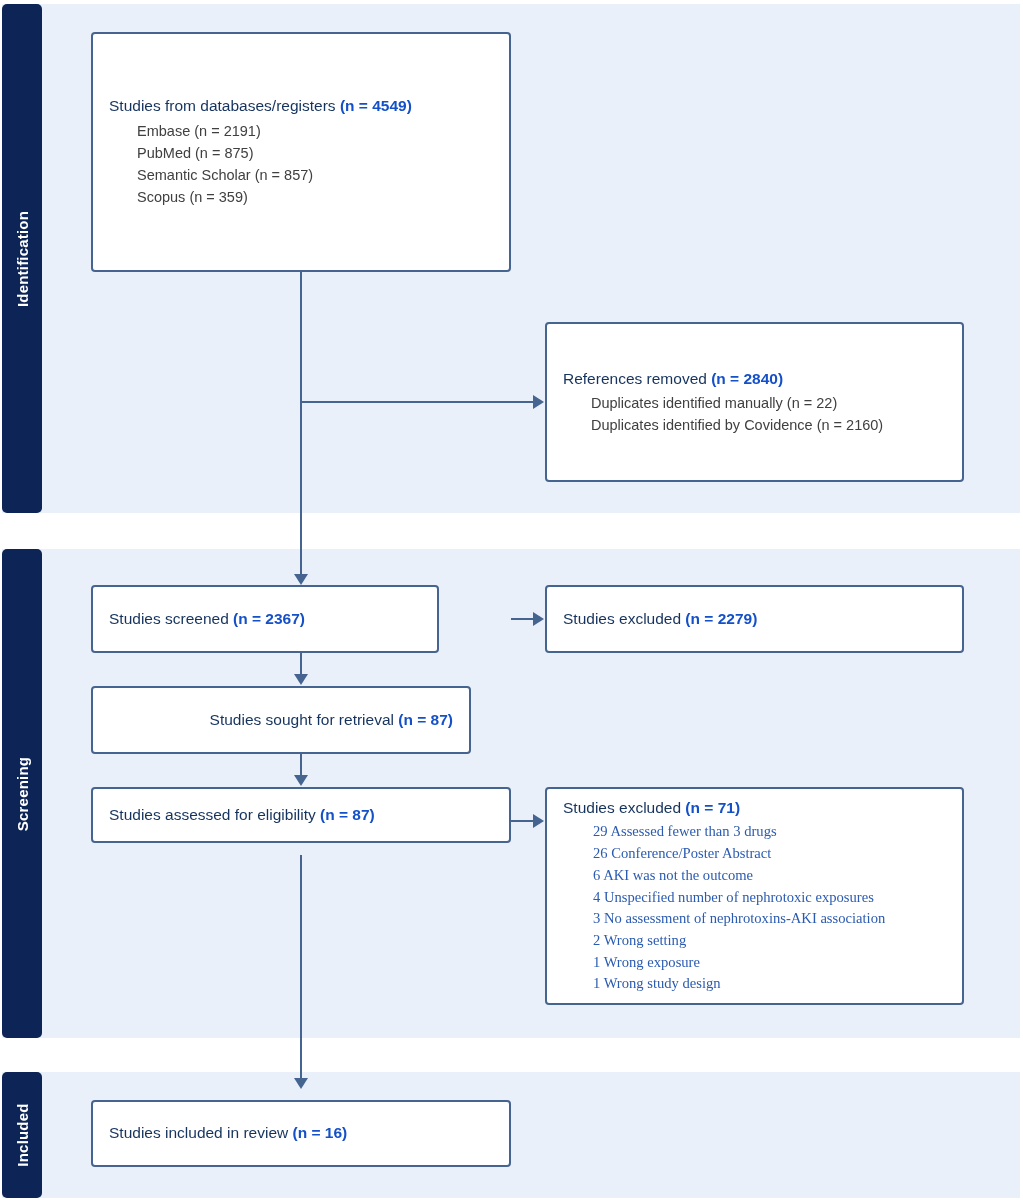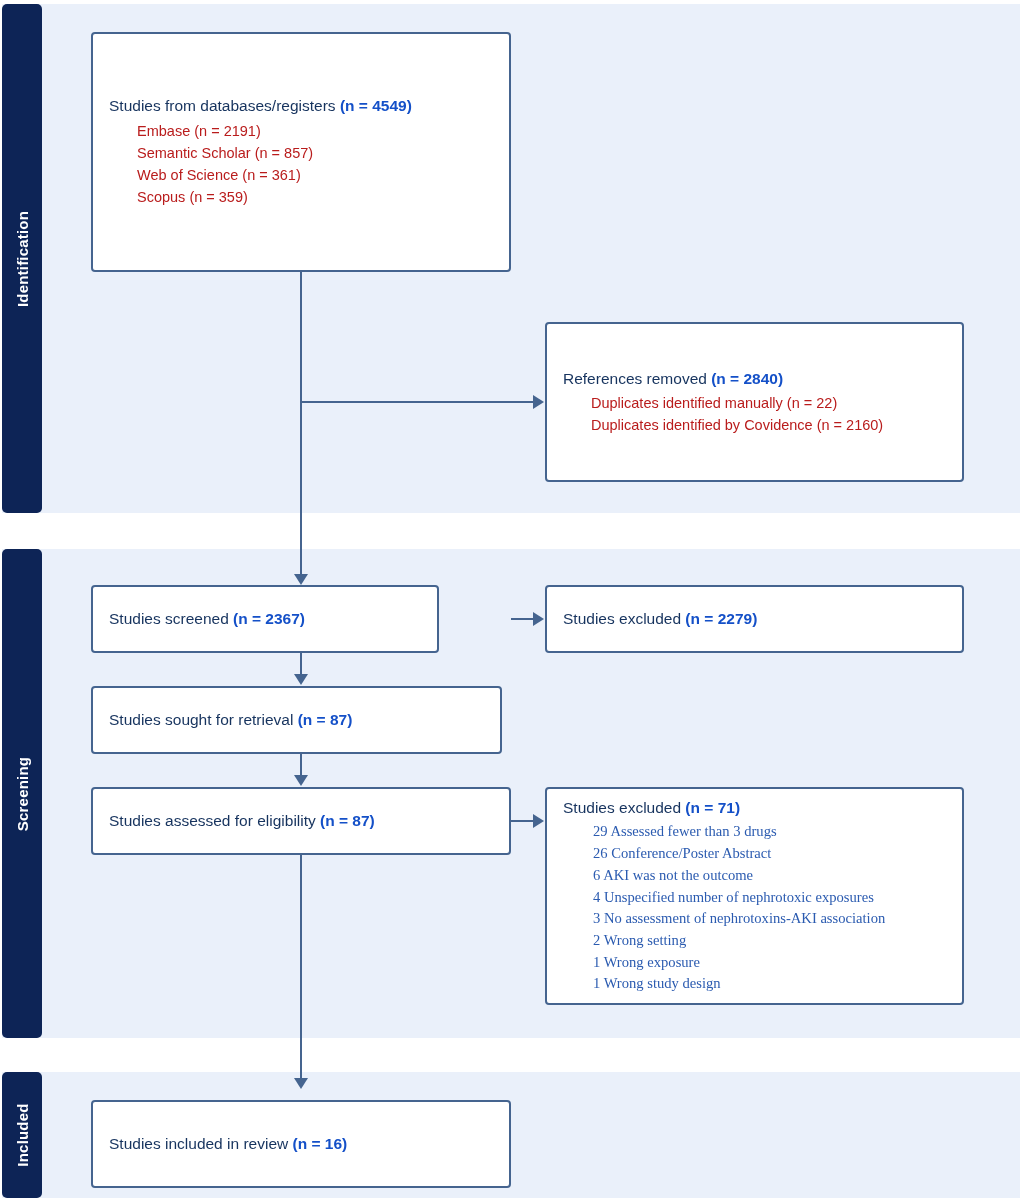--- a/index.html
+++ b/index.html
@@ -73,42 +73,42 @@
     color: #1450c8;
     font-weight: bold;
   }
   .sub-list {
     margin: 2px 0 0 0;
     padding: 0;
     list-style: none;
   }
   .sub-list li {
     font-size: 14.5px;
-    color: #b91c1c;
+    color: #404040;
     line-height: 1.53;
     padding-left: 28px;
     white-space: nowrap;
   }
   .sub-list.reasons li {
     color: #2b5bb0;
     font-size: 14.6px;
     line-height: 1.49;
     padding-left: 30px;
     font-family: Liberation Serif, serif;
   }
 
   
   #box-identification  { left: 91px;  top: 32px;   width: 420px; height: 240px; }
   #box-refs-removed    { left: 545px; top: 322px;  width: 419px; height: 160px; }
   #box-screened        { left: 91px;  top: 585px;  width: 348px; height: 68px;  }
   #box-excluded-screen { left: 545px; top: 585px;  width: 419px; height: 68px;  }
-  #box-sought          { left: 91px;  top: 686px;  width: 411px; height: 68px;  }
-  #box-eligibility     { left: 91px;  top: 787px;  width: 420px; height: 68px;  }
+  #box-sought          { left: 91px;  top: 686px;  width: 380px; height: 68px; text-align: right;  }
+  #box-eligibility     { left: 91px;  top: 787px;  width: 420px; height: 56px;  }
   #box-excluded-elig   { left: 545px; top: 787px;  width: 419px; height: 218px; }
-  #box-included        { left: 91px;  top: 1100px; width: 420px; height: 88px;  }
+  #box-included        { left: 91px;  top: 1100px; width: 420px; height: 67px;  }
 
   
   .conn { position: absolute; background: #45648f; }
   .conn-v { width: 2px; }
   .conn-h { height: 2px; }
   .arrow-down {
     position: absolute;
     width: 0; height: 0;
     border-left: 7px solid transparent;
     border-right: 7px solid transparent;
@@ -184,22 +184,22 @@
 
   <div class="conn conn-v" id="spine-incl"></div>
   <div class="arrow-down" id="arrow-incl"></div>
 
   <div class="flow-box" id="box-identification">
     <div class="box-title">
       <span>Studies from databases/registers </span><span class="count">(n = 4549)</span>
     </div>
     <ul class="sub-list">
       <li>Embase (n = 2191)</li>
+      <li>PubMed (n = 875)</li>
       <li>Semantic Scholar (n = 857)</li>
-      <li>Web of Science (n = 361)</li>
       <li>Scopus (n = 359)</li>
     </ul>
   </div>
 
   <div class="flow-box" id="box-refs-removed">
     <div class="box-title">
       <span>References removed </span><span class="count">(n = 2840)</span>
     </div>
     <ul class="sub-list">
       <li>Duplicates identified manually (n = 22)</li>

